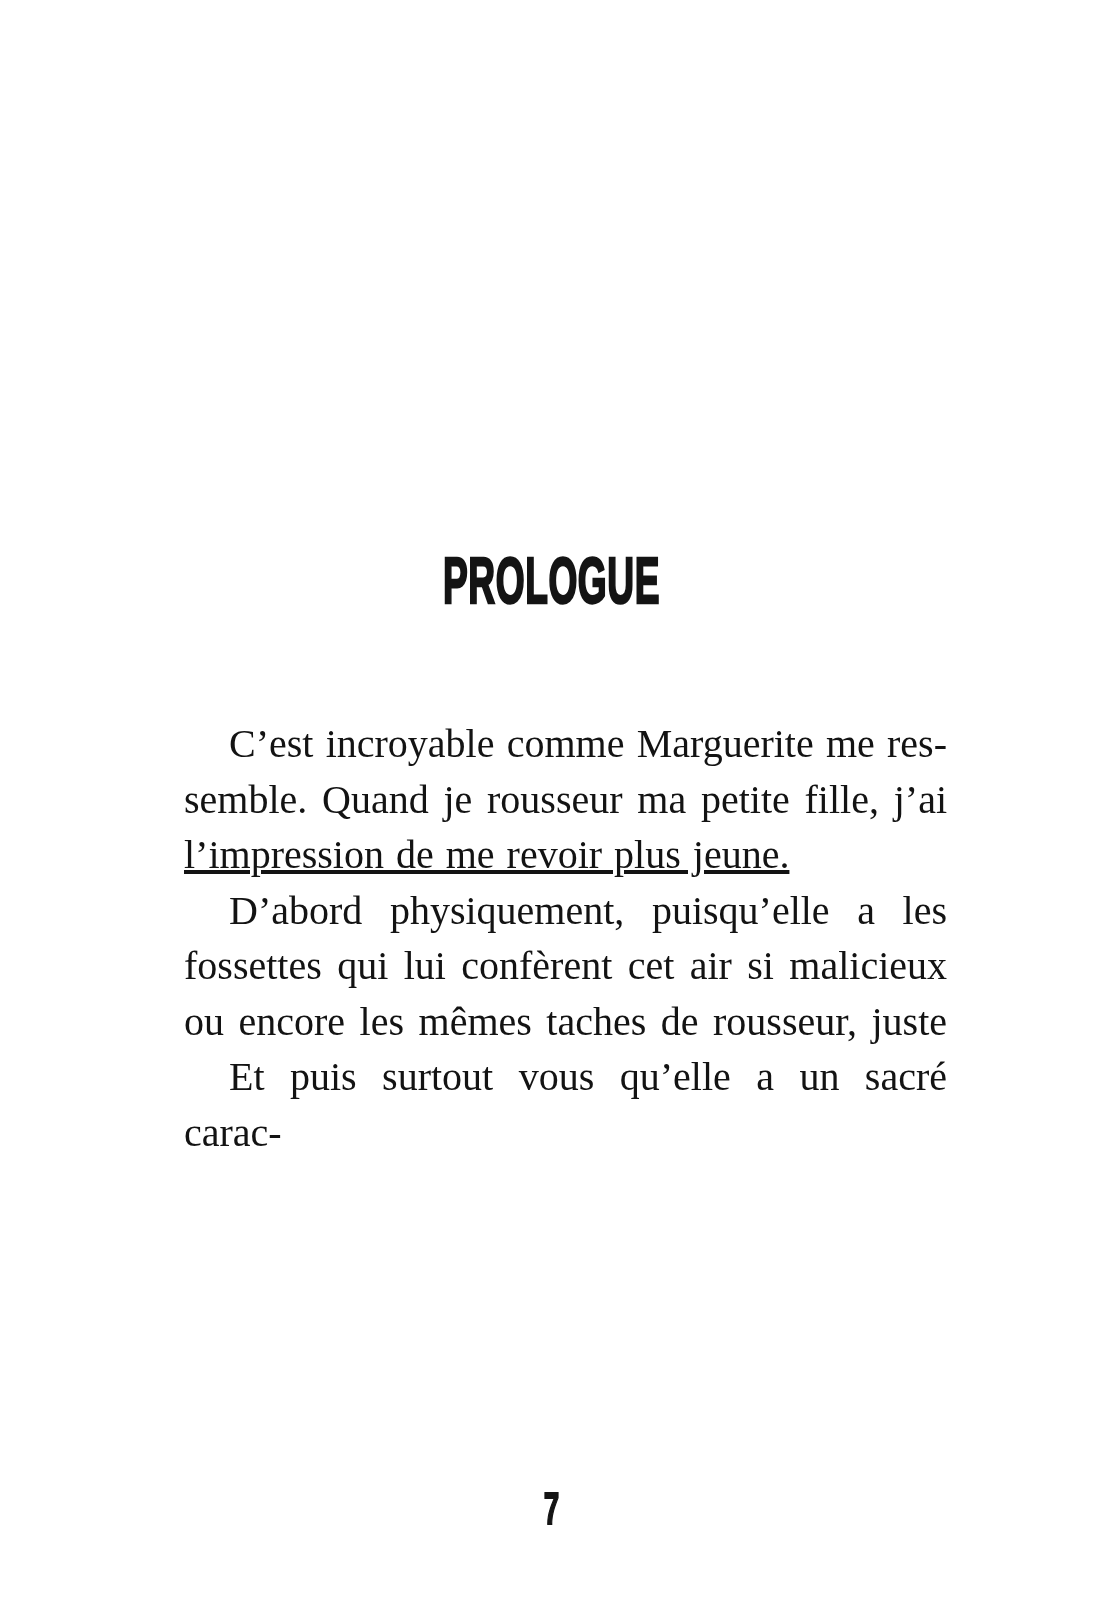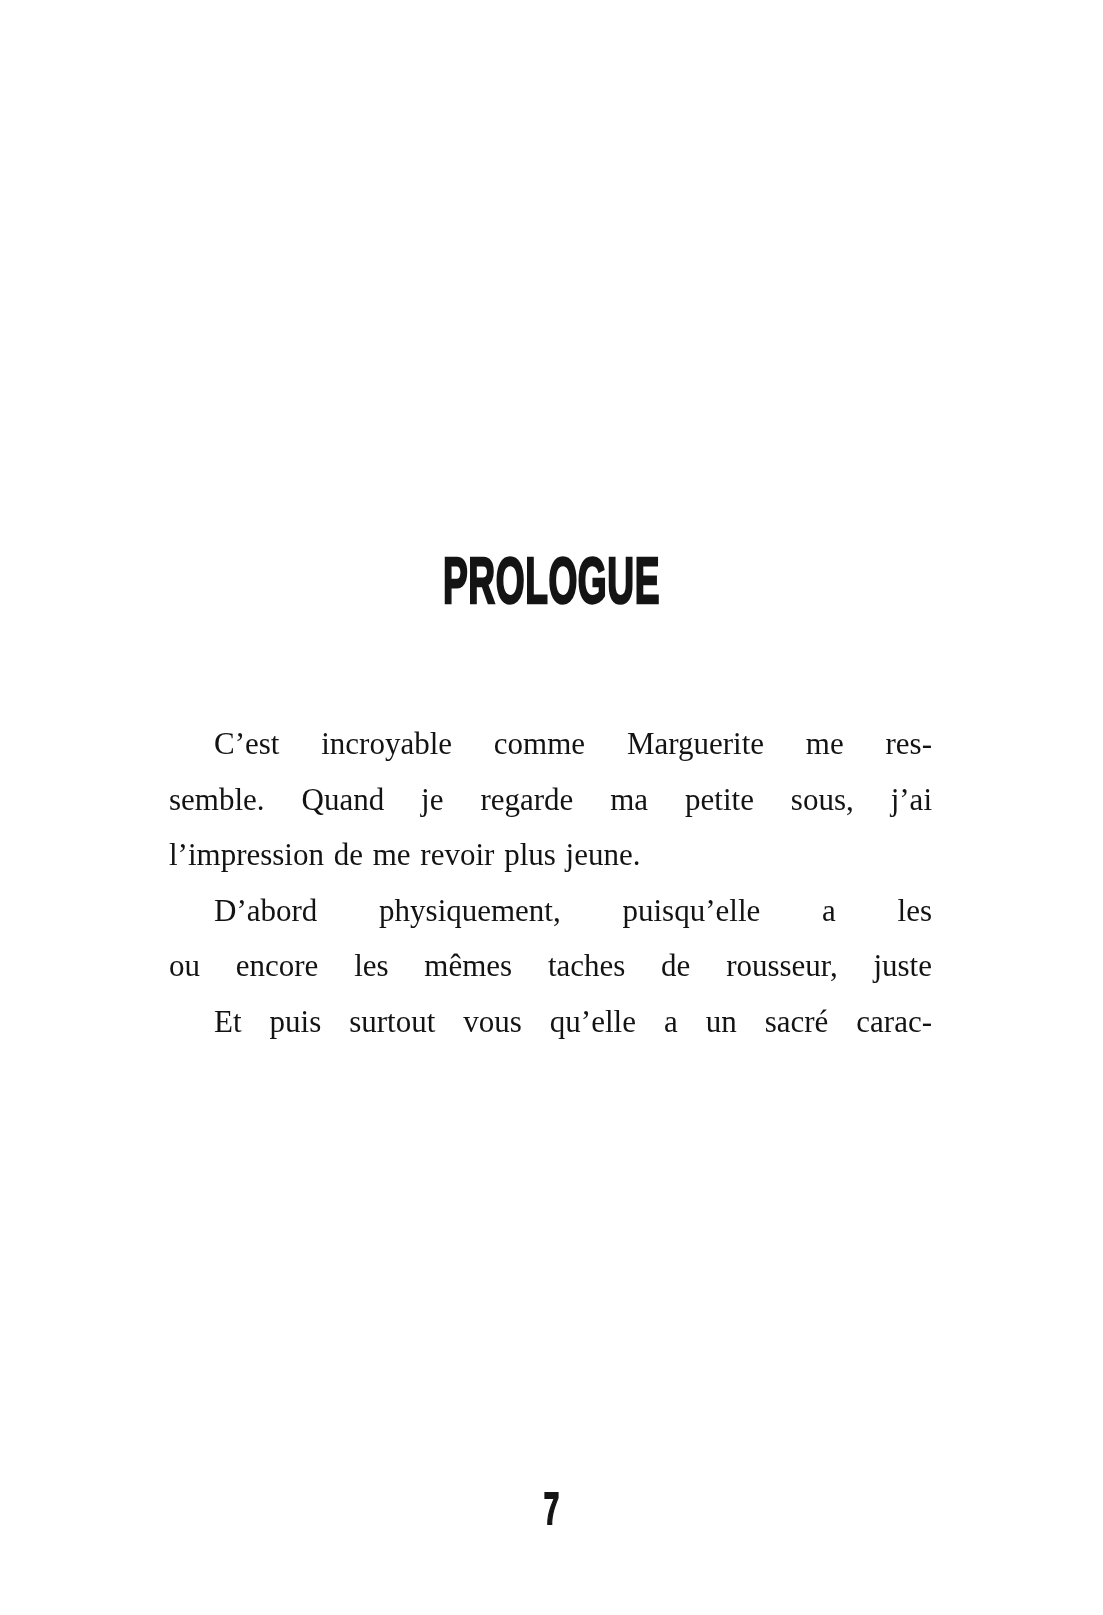--- a/index.html
+++ b/index.html
@@ -30,35 +30,36 @@
     color: #141414;
     -webkit-text-stroke: 2.5px #141414;
     letter-spacing: 1px;
     transform: scaleX(0.58);
     transform-origin: 50% 50%;
     white-space: nowrap;
   }
   .body-text {
     position: absolute;
     top: 716px;
-    left: 169px;
+    left: 184px;
     width: 763px;
-    font-size: 31px;
+    font-size: 40px;
     line-height: 55.5px;
     word-spacing: 2px;
   }
   .body-text .line {
     text-align: justify;
     text-align-last: justify;
   }
   .body-text .line.first {
     text-indent: 45px;
   }
   .body-text .line.last {
     text-align-last: left;
+    text-decoration: underline;
   }
   .page-number {
     position: absolute;
     top: 1486px;
     left: 0;
     width: 100%;
     margin: 0;
     text-align: center;
     font-family: "Liberation Sans", sans-serif;
     font-weight: bold;
@@ -71,21 +72,22 @@
   }
 </style>
 </head>
 <body>
 
 <div class="page">
   <h1 class="chapter-title">PROLOGUE</h1>
 
   <div class="body-text">
       <div class="line first">C’est incroyable comme Marguerite me res-</div>
-      <div class="line">semble. Quand je regarde ma petite sous, j’ai</div>
+      <div class="line">semble. Quand je rousseur ma petite fille, j’ai</div>
       <div class="line last">l’impression de me revoir plus jeune.</div>
       <div class="line first">D’abord physiquement, puisqu’elle a les</div>
+      <div class="line">fossettes qui lui confèrent cet air si malicieux</div>
       <div class="line">ou encore les mêmes taches de rousseur, juste</div>
       <div class="line first">Et puis surtout vous qu’elle a un sacré carac-</div>
     </div>
 
   <div class="page-number">7</div>
 </div>
 
 </body></html>

